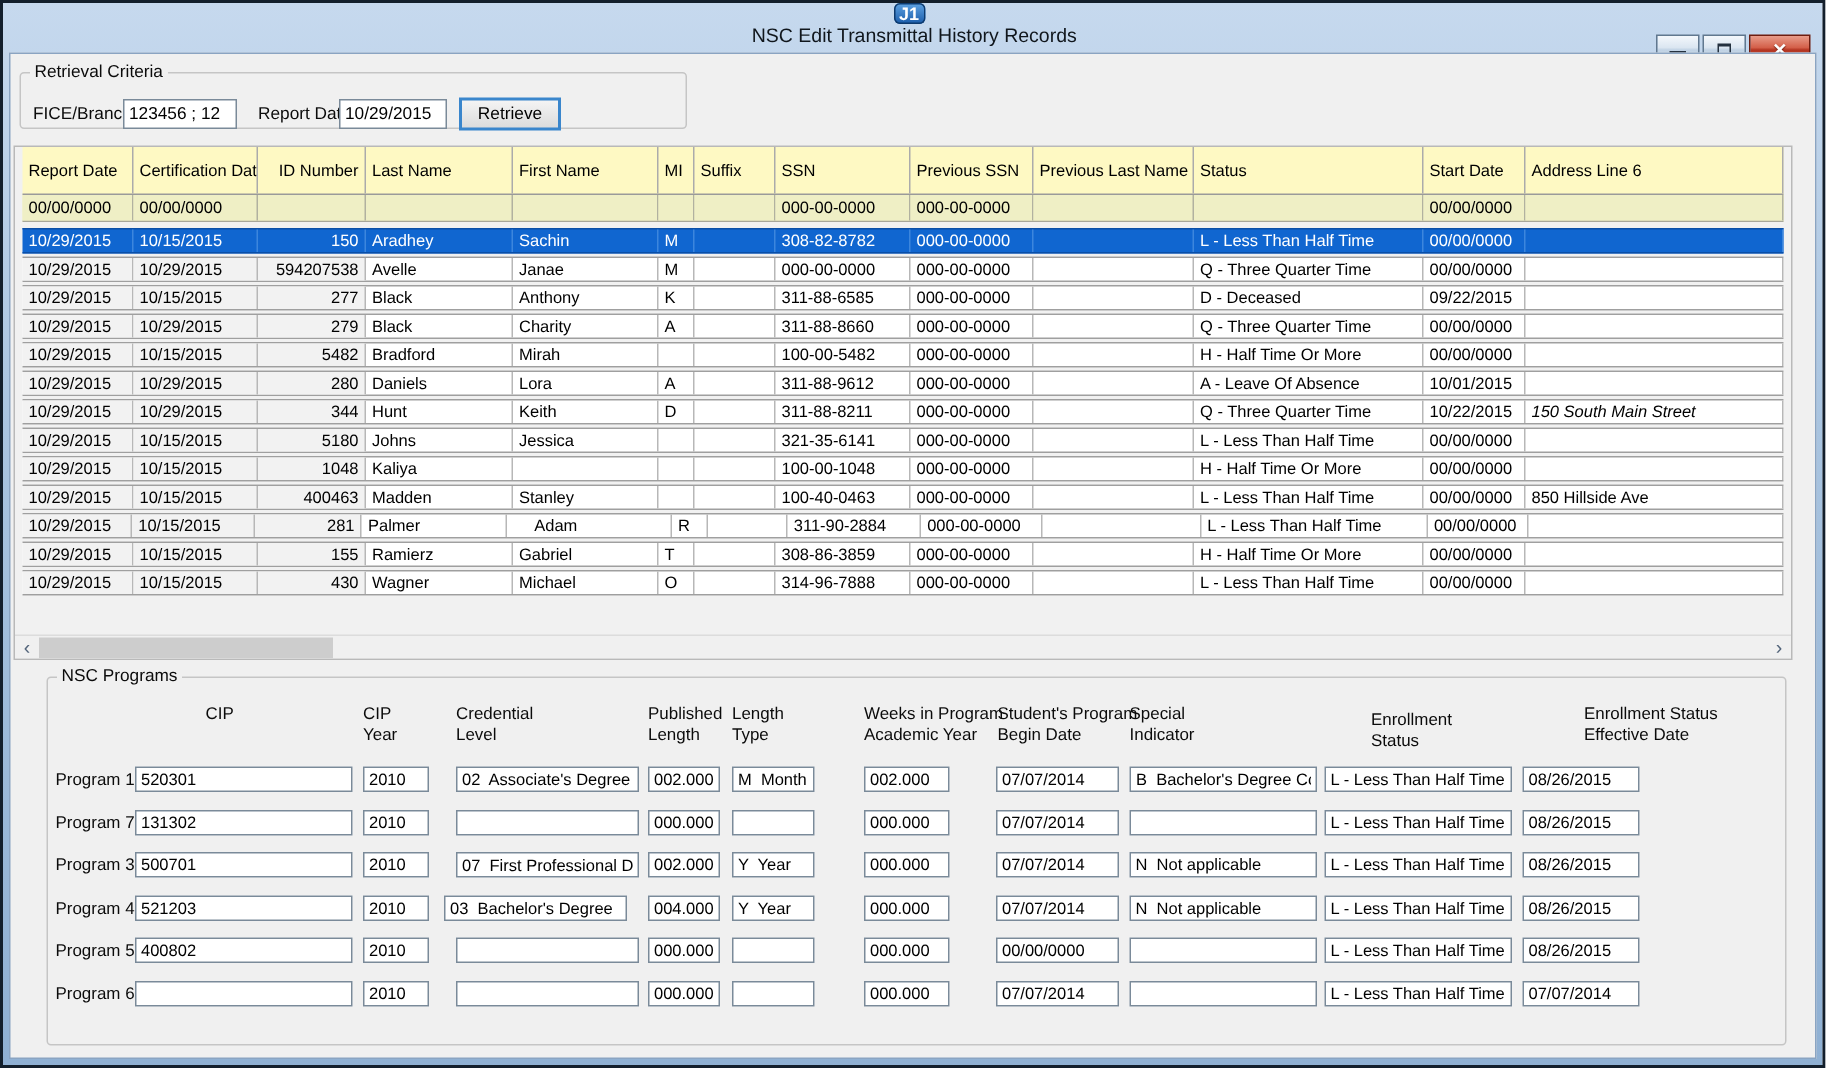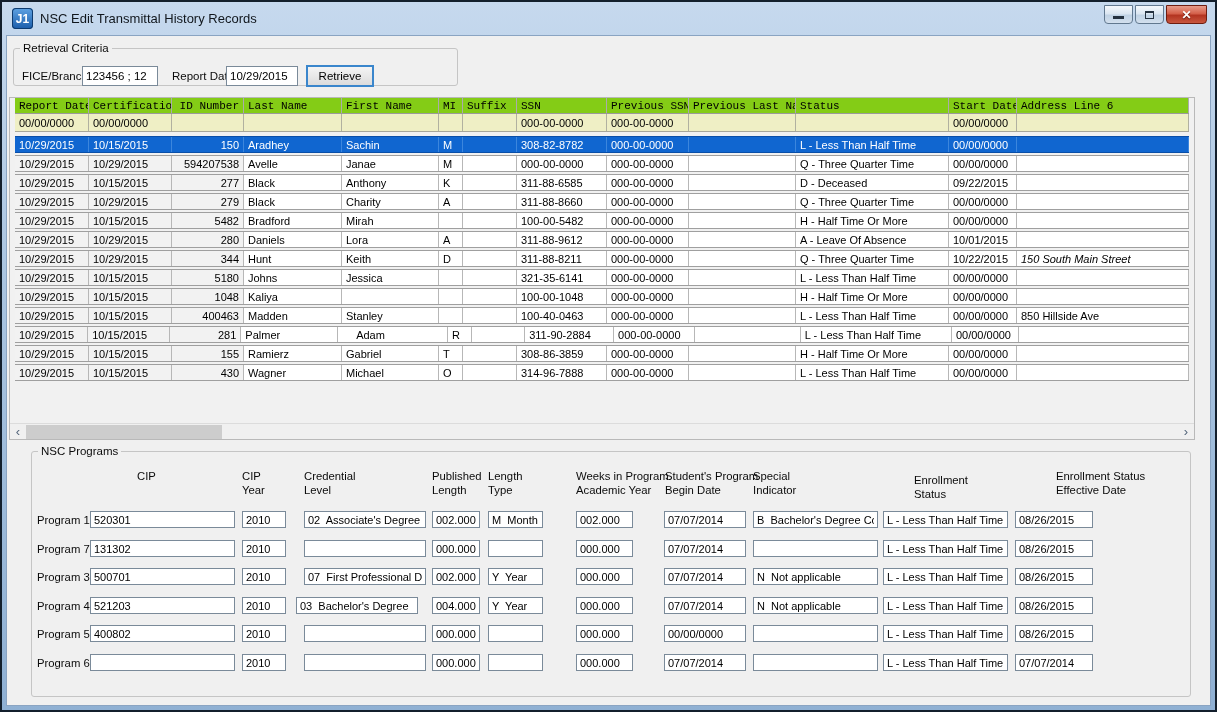--- a/index.html
+++ b/index.html
@@ -1,21 +1,21 @@
 <!DOCTYPE html>
 <html><head>
 <meta charset="utf-8">
 <style>
   * { box-sizing: border-box; margin: 0; padding: 0; }
   html,body { width:1217px; height:712px; background:#e8e8e8; font-family:"Liberation Sans", sans-serif; }
 
   
   .window { position:relative; width:1213px; height:708px; margin:2px;
             outline:2px solid #131f2c; background:linear-gradient(to bottom,#c6d9ee 0%,#a9c4e0 40%,#8fb0d3 100%); }
-  .titlebar { position:absolute; left:0; top:0; right:0; height:33px; display:flex; align-items:center; padding:0 8px 0 10px; }
+  .titlebar { position:absolute; left:0; top:0; right:0; height:33px; display:flex; align-items:center; padding:0 8px 0 10px;flex-direction:column; }
   .app-icon { width:21px; height:21px; border-radius:4px; background:linear-gradient(to bottom,#5fa3e3,#1a5caa);
               color:#fff; font-weight:bold; font-size:12px; display:flex; align-items:center; justify-content:center;
               box-shadow:0 0 0 1px #0d3a6e inset; margin-right:7px; }
   .title { font-size:13px; color:#10161c; }
   .controls { margin-left:auto; display:flex; gap:2px; align-items:flex-start; margin-top:-8px; }
   .ctl { width:29px; height:19px; border:1px solid #5c7globe; border:1px solid #61788f; border-radius:0 0 4px 4px;
          background:linear-gradient(to bottom,#f4f8fc 0%,#dbe6f1 45%,#c0d2e4 55%,#d3e0ee 100%);
          display:flex; align-items:center; justify-content:center; cursor:pointer; }
   .ctl.close { width:41px; background:linear-gradient(to bottom,#e89c8a 0%,#d4604a 45%,#b33421 55%,#c8573f 100%);
                border-color:#6e1d10; }
@@ -34,21 +34,21 @@
   .retrieval input { position:absolute; top:12px; height:20px; border:1px solid #7a8a99; background:#fff; font-size:11.5px; padding:0 3px; font-family:"Liberation Sans",sans-serif; }
   .lbl-fice { left:8px; } .in-fice { left:68px; width:76px; }
   .lbl-rdate { left:158px; } .in-rdate { left:212px; width:72px; }
   .btn-retrieve { position:absolute; left:292px; top:11px; width:68px; height:22px; font-size:11.5px;
                   font-family:"Liberation Sans",sans-serif; color:#000; cursor:pointer;
                   background:linear-gradient(to bottom,#f4f4f4,#dcdcdc); border:2px solid #3a86cc; }
 
   
   .grid { position:absolute; left:2px; top:61px; width:1186px; height:343px; background:#f1f1f1; border:1px solid #b9b9b9; overflow:hidden; }
   .ghead, .gfilter, .grow { display:flex; margin-left:5px; width:1174px; }
-  .ghead { height:16px; border-bottom:1px solid #9a9a9a; background:#84cc16;font-family:Liberation Mono, monospace; }
+  .ghead { height:32px; border-bottom:1px solid #9a9a9a; background:#fef9c3; }
   .hcell { font-size:11px; color:#000; display:flex; align-items:center; padding:0 4px; border-right:1px solid #ababab; overflow:hidden; white-space:nowrap; }
   .gfilter { height:18px; background:#efefc5; border-bottom:1px solid #a7a79a; margin-bottom:4px; }
   .fcell { font-size:11px; color:#000; display:flex; align-items:center; padding:0 4px; border-right:1px solid #b1b1a0; overflow:hidden; white-space:nowrap; background:#efefc5; }
   .gbody { }
   .grow { height:17px; margin-bottom:2px; background:#fff; border-top:1px solid #9f9f9f; border-bottom:1px solid #9f9f9f; cursor:default; }
   .gcell { font-size:11px; color:#000; display:flex; align-items:center; padding:0 4px; border-right:1px solid #b7b7b7; overflow:hidden; white-space:nowrap; }
   .gcell.dim { background:#f2f2f2; }
   .r { justify-content:flex-end; }
   .grow.selected { background:#1066d0; border-color:#0a4fa8; }
   .grow.selected .gcell { color:#fff; background:transparent; border-right-color:#3c86dd; }

